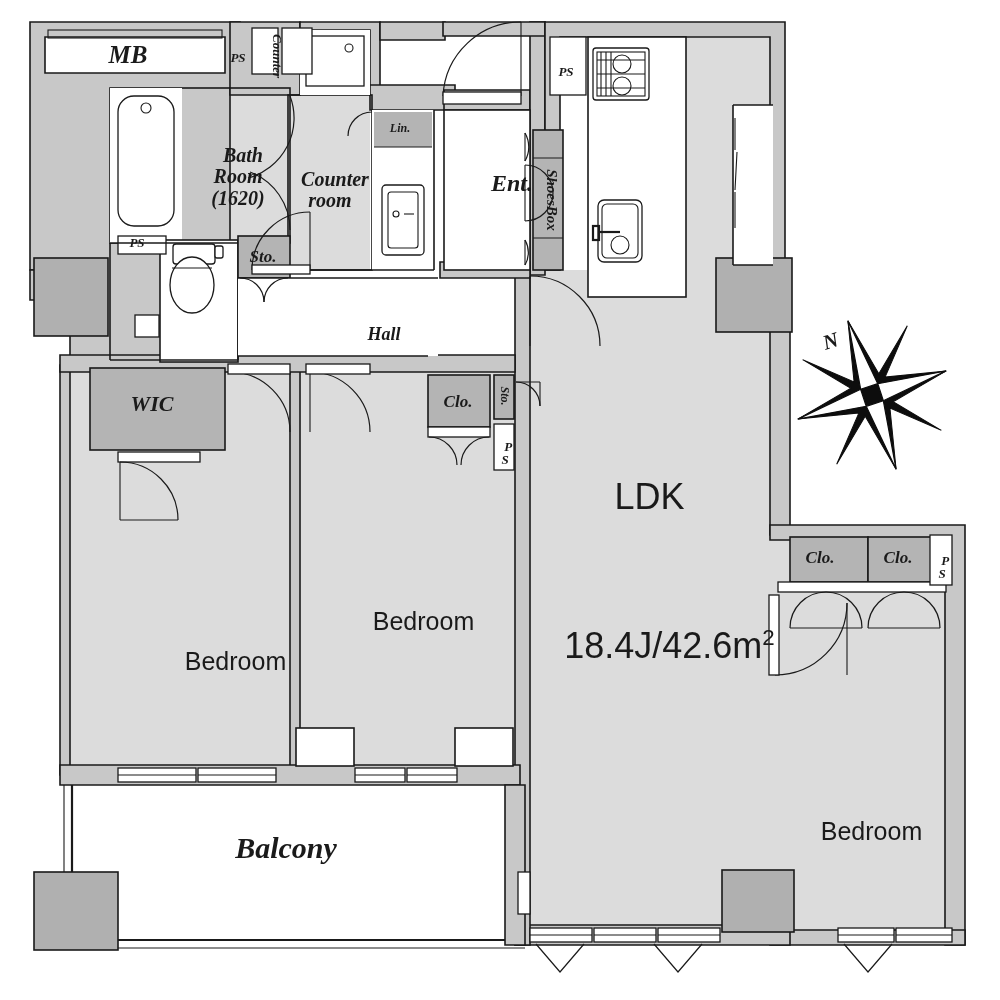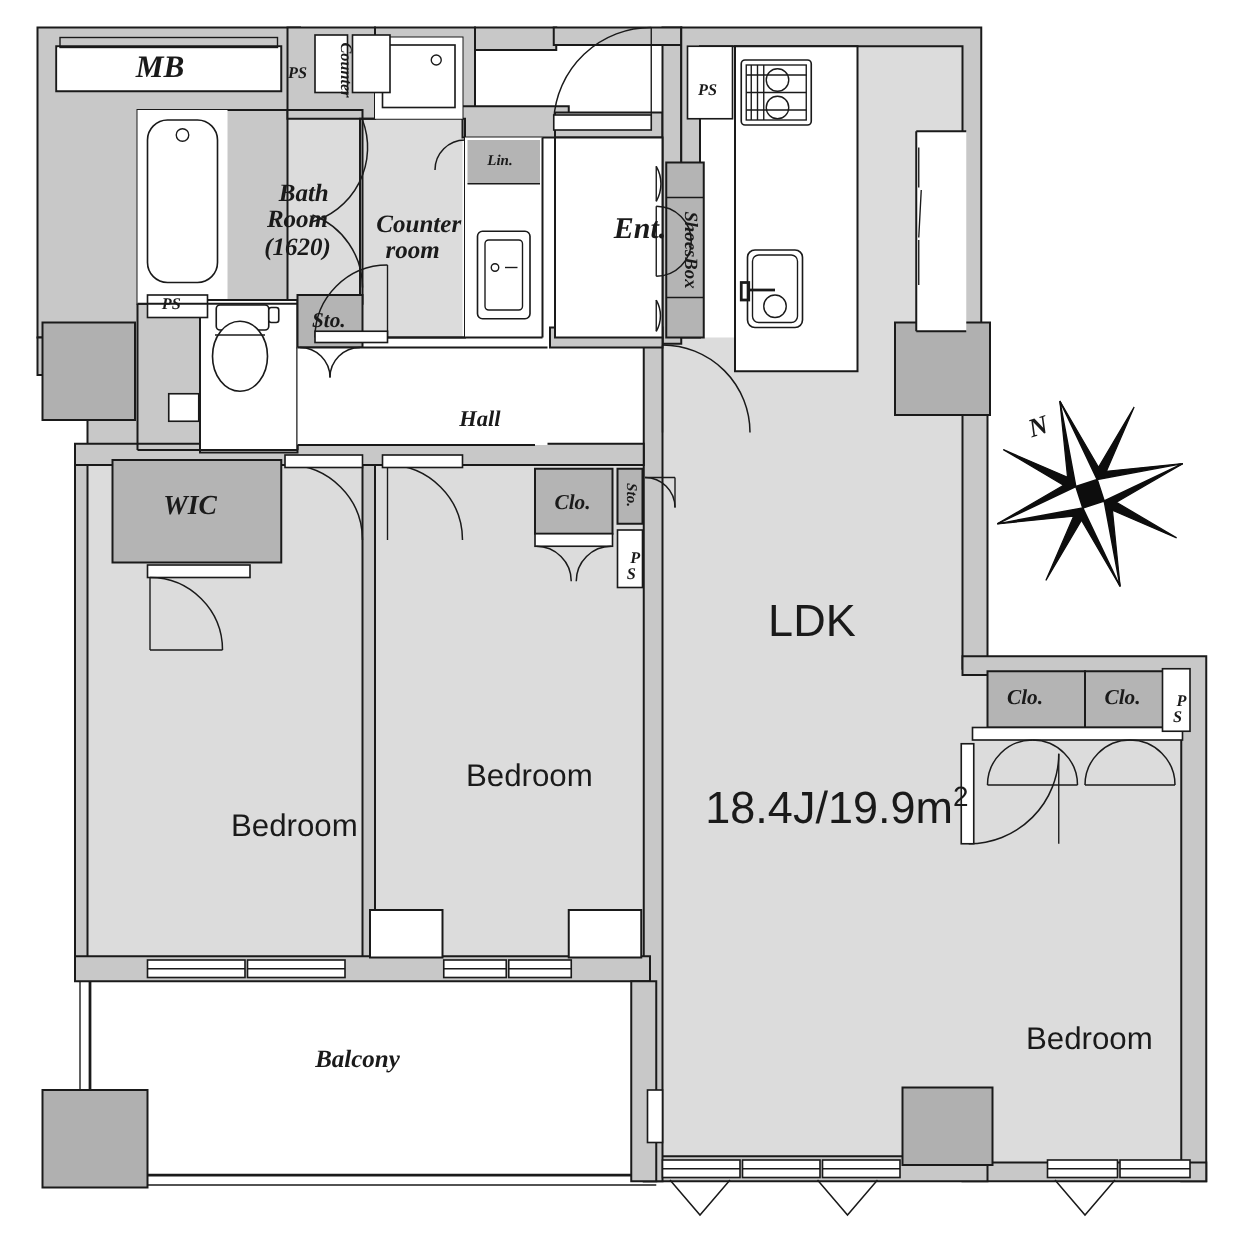--- a/index.html
+++ b/index.html
@@ -344,21 +344,21 @@
 <div class="lbl serif vert ctr" style="left:505px;top:396px;font-size:12px;">Sto.</div>
 
 <div class="lbl serif ctr" style="left:505px;top:446px;font-size:13px;line-height:1.0;">
   <span style="white-space:pre;">P
 S</span>
 </div>
 
 <div class="lbl sans ctr" style="left:640px;top:573px;font-size:34px;">
   <div style="font-size:36px;">LDK</div>
   <div style="font-size:36px;">
-    <span>18.4J/19.9m</span><sup>2</sup>
+    <span>18.4J/42.6m</span><sup>2</sup>
   </div>
 </div>
 
 <div class="lbl sans ctr" style="left:226px;top:648px;font-size:25px;">
   <div>Bedroom</div>
 </div>
 
 <div class="lbl sans ctr" style="left:414px;top:608px;font-size:25px;">
   <div>Bedroom</div>
 </div>
@@ -369,17 +369,17 @@
 
 <div class="lbl serif ctr" style="left:820px;top:558px;font-size:17px;">Clo.</div>
 
 <div class="lbl serif ctr" style="left:898px;top:558px;font-size:17px;">Clo.</div>
 
 <div class="lbl serif ctr" style="left:942px;top:560px;font-size:13px;line-height:1.0;">
   <span style="white-space:pre;">P
 S</span>
 </div>
 
-<div class="lbl serif ctr" style="left:286px;top:848px;font-size:20px;">Balcony</div>
+<div class="lbl serif ctr" style="left:286px;top:848px;font-size:30px;">Balcony</div>
 
 <div class="lbl serif" style="left:823px;top:330px;font-size:21px;transform:rotate(-18deg);">N</div>
 
 </div>
 
 </body></html>

